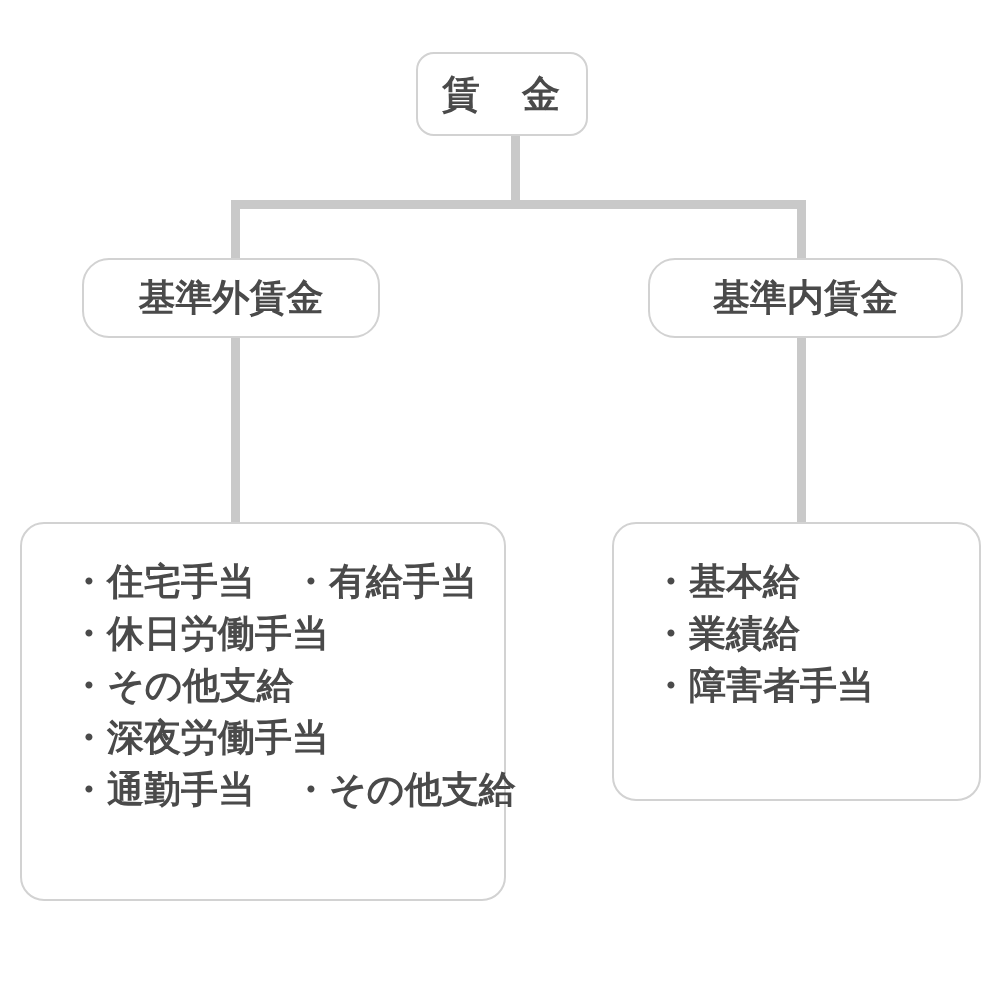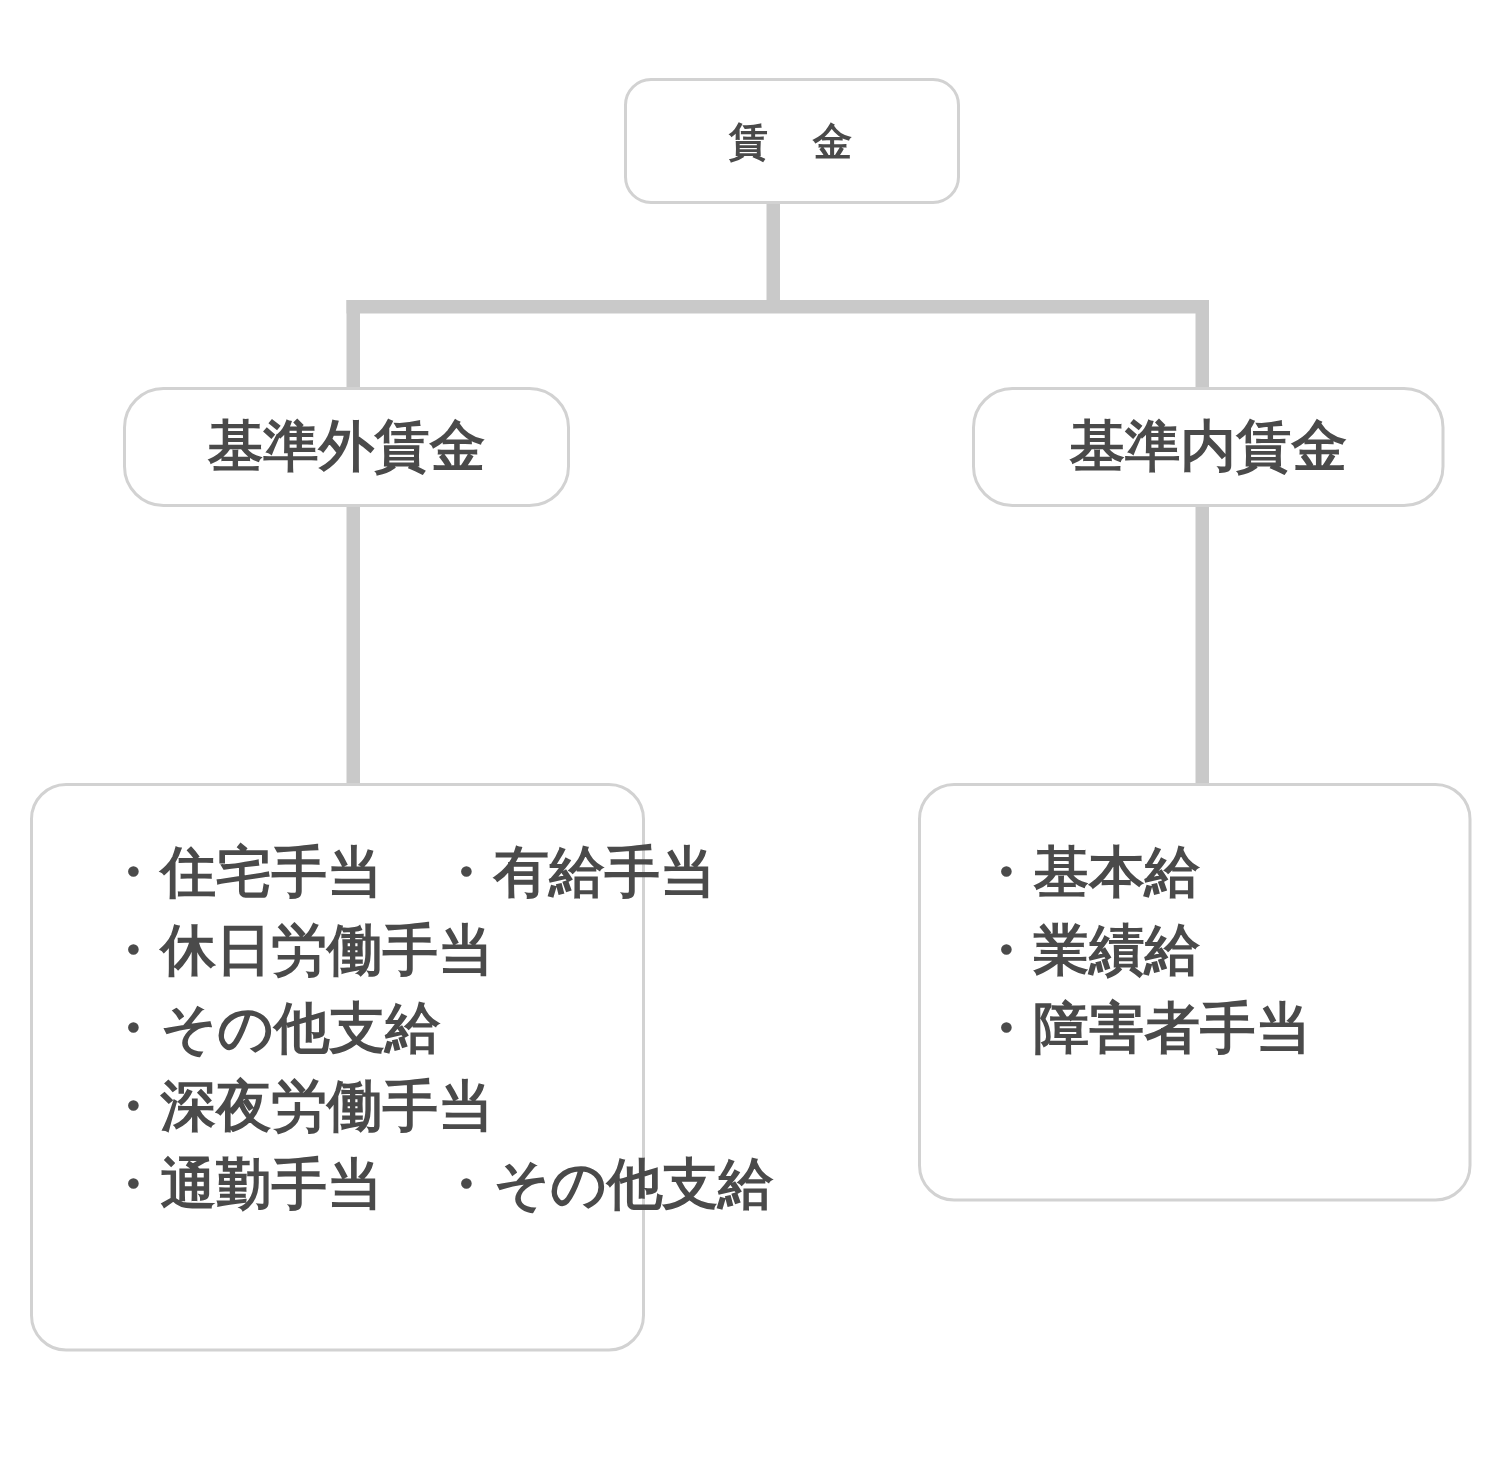--- a/index.html
+++ b/index.html
@@ -43,24 +43,24 @@
     display: flex;
     align-items: center;
     justify-content: center;
     color: #4a4a4a;
     font-weight: bold;
   }
 
   .node-root {
     left: 416px;
     top: 52px;
-    width: 224px;
+    width: 172px;
     height: 84px;
     border-radius: 18px;
-    font-size: 26px;
+    font-size: 38px;
     letter-spacing: 2px;
   }
 
   .node-mid {
     top: 258px;
     height: 80px;
     border-radius: 27px;
     font-size: 37px;
     text-align: center;
   }
@@ -70,21 +70,21 @@
   .node-list {
     align-items: flex-start;
     justify-content: flex-start;
     flex-direction: column;
     border-radius: 24px;
     font-weight: bold;
   }
   .node-list-left {
     left: 20px;
     top: 522px;
-    width: 410px;
+    width: 486px;
     height: 379px;
     padding: 32px 0 0 48px;
     text-align: right;
   }
   .node-list-right {
     left: 612px;
     top: 522px;
     width: 369px;
     height: 279px;
     padding: 32px 16px 0 38px;

